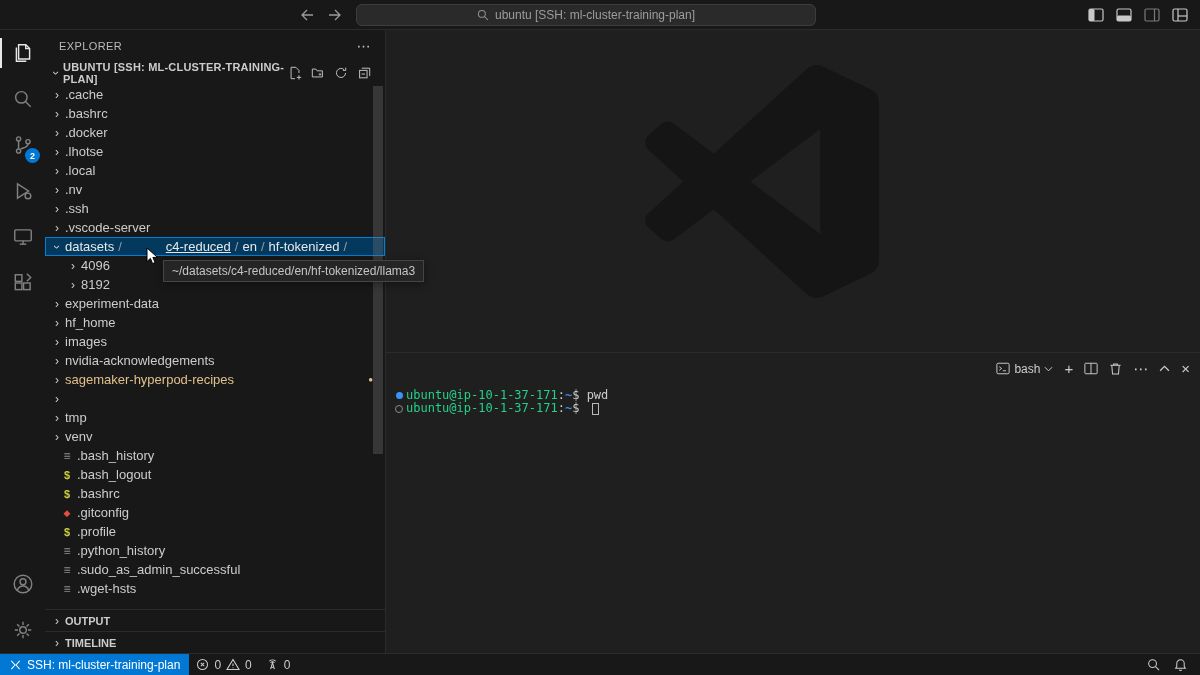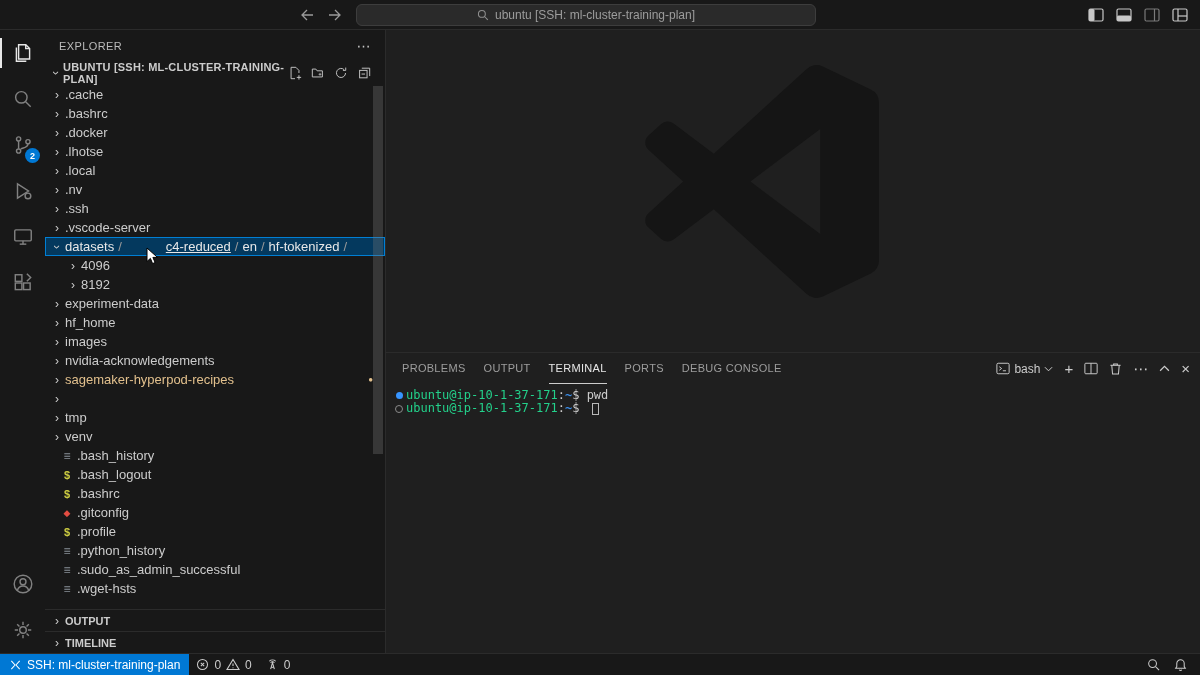--- a/index.html
+++ b/index.html
@@ -399,45 +399,39 @@
     <div class="sb-bottom-row">
       <span class="chev">›</span>
       <span>OUTPUT</span>
     </div>
     <div class="sb-bottom-row">
       <span class="chev">›</span>
       <span>TIMELINE</span>
     </div>
 
     <div class="sb-scrollbar"></div>
+    <div class="tooltip">~/datasets/c4-reduced/en/hf-tokenized/llama3</div>
     <div class="mouse-cursor">
       <svg width="13" height="19" viewBox="0 0 13 19">
           <path d="M1 1v13.5l3.4-3.1 2.2 5.2 2.5-1.1-2.2-5.1h4.6z" fill="#ffffff" stroke="#000000" stroke-width="1"></path>
         </svg>
     </div>
   </div>
 
   <div class="editor-region">
     <div class="editor">
       <div class="watermark">
         <svg width="235" height="235" viewBox="0 0 100 100">
           <path fill="#151515" fill-rule="evenodd" d="M96.5 10.9L76.1 1.1a6.2 6.2 0 0 0-7.1 1.2L29.7 38.2 12.6 25.3a4.1 4.1 0 0 0-5.3.2L1.9 30.4a4.1 4.1 0 0 0 0 6.1L16.7 50 1.9 63.5a4.1 4.1 0 0 0 0 6.1l5.4 4.9a4.1 4.1 0 0 0 5.3.2l17.1-12.9L69 97.7a6.2 6.2 0 0 0 7.1 1.2l20.4-9.8a6.2 6.2 0 0 0 3.5-5.6V16.5a6.2 6.2 0 0 0-3.5-5.6zM75 72.3L45.3 50 75 27.7v44.6z"></path>
         </svg>
       </div>
     </div>
 
     <div class="panel">
       <div class="panel-header">
-        <div class="ptabs">
-            <div class="ptab">PROBLEMS</div>
-            <div class="ptab">OUTPUT</div>
-            <div class="ptab active">TERMINAL</div>
-            <div class="ptab">PORTS</div>
-            <div class="ptab">DEBUG CONSOLE</div>
-          </div>
         <div class="panel-actions">
           <span class="shell-group">
             <span>
               <svg width="14" height="13" viewBox="0 0 16 14">
                   <rect x="1" y="1" width="14" height="12" rx="1.5"></rect>
                   <path d="M3.8 5l2.6 2-2.6 2"></path>
                   <path d="M7.8 9.6h3.6"></path>
                 </svg>
             </span>
             <span>bash</span>

